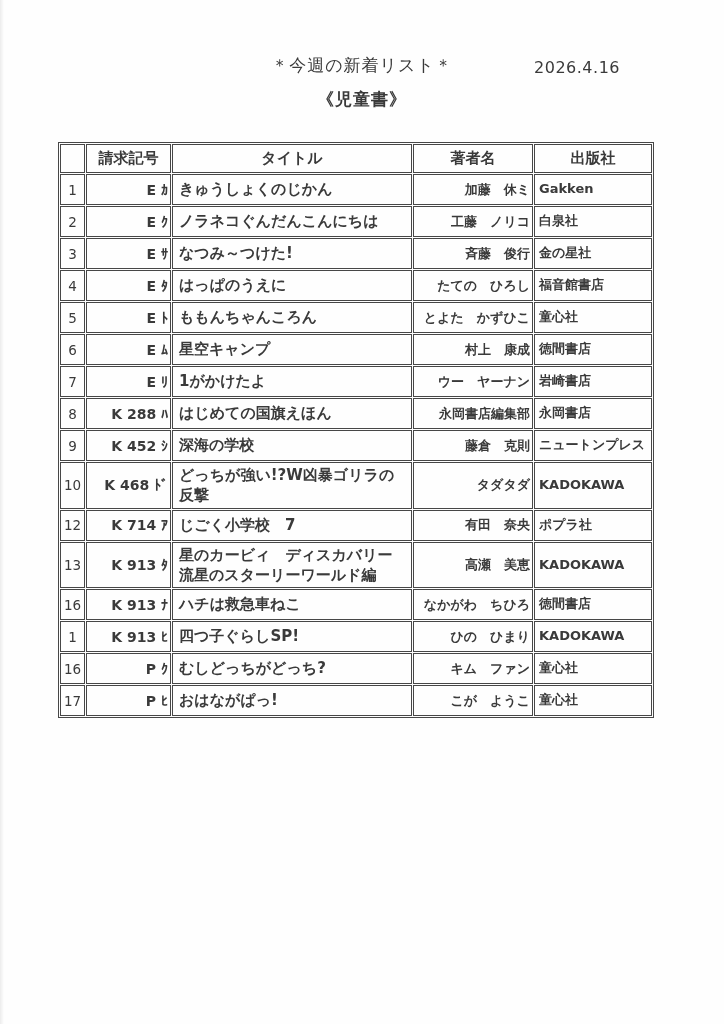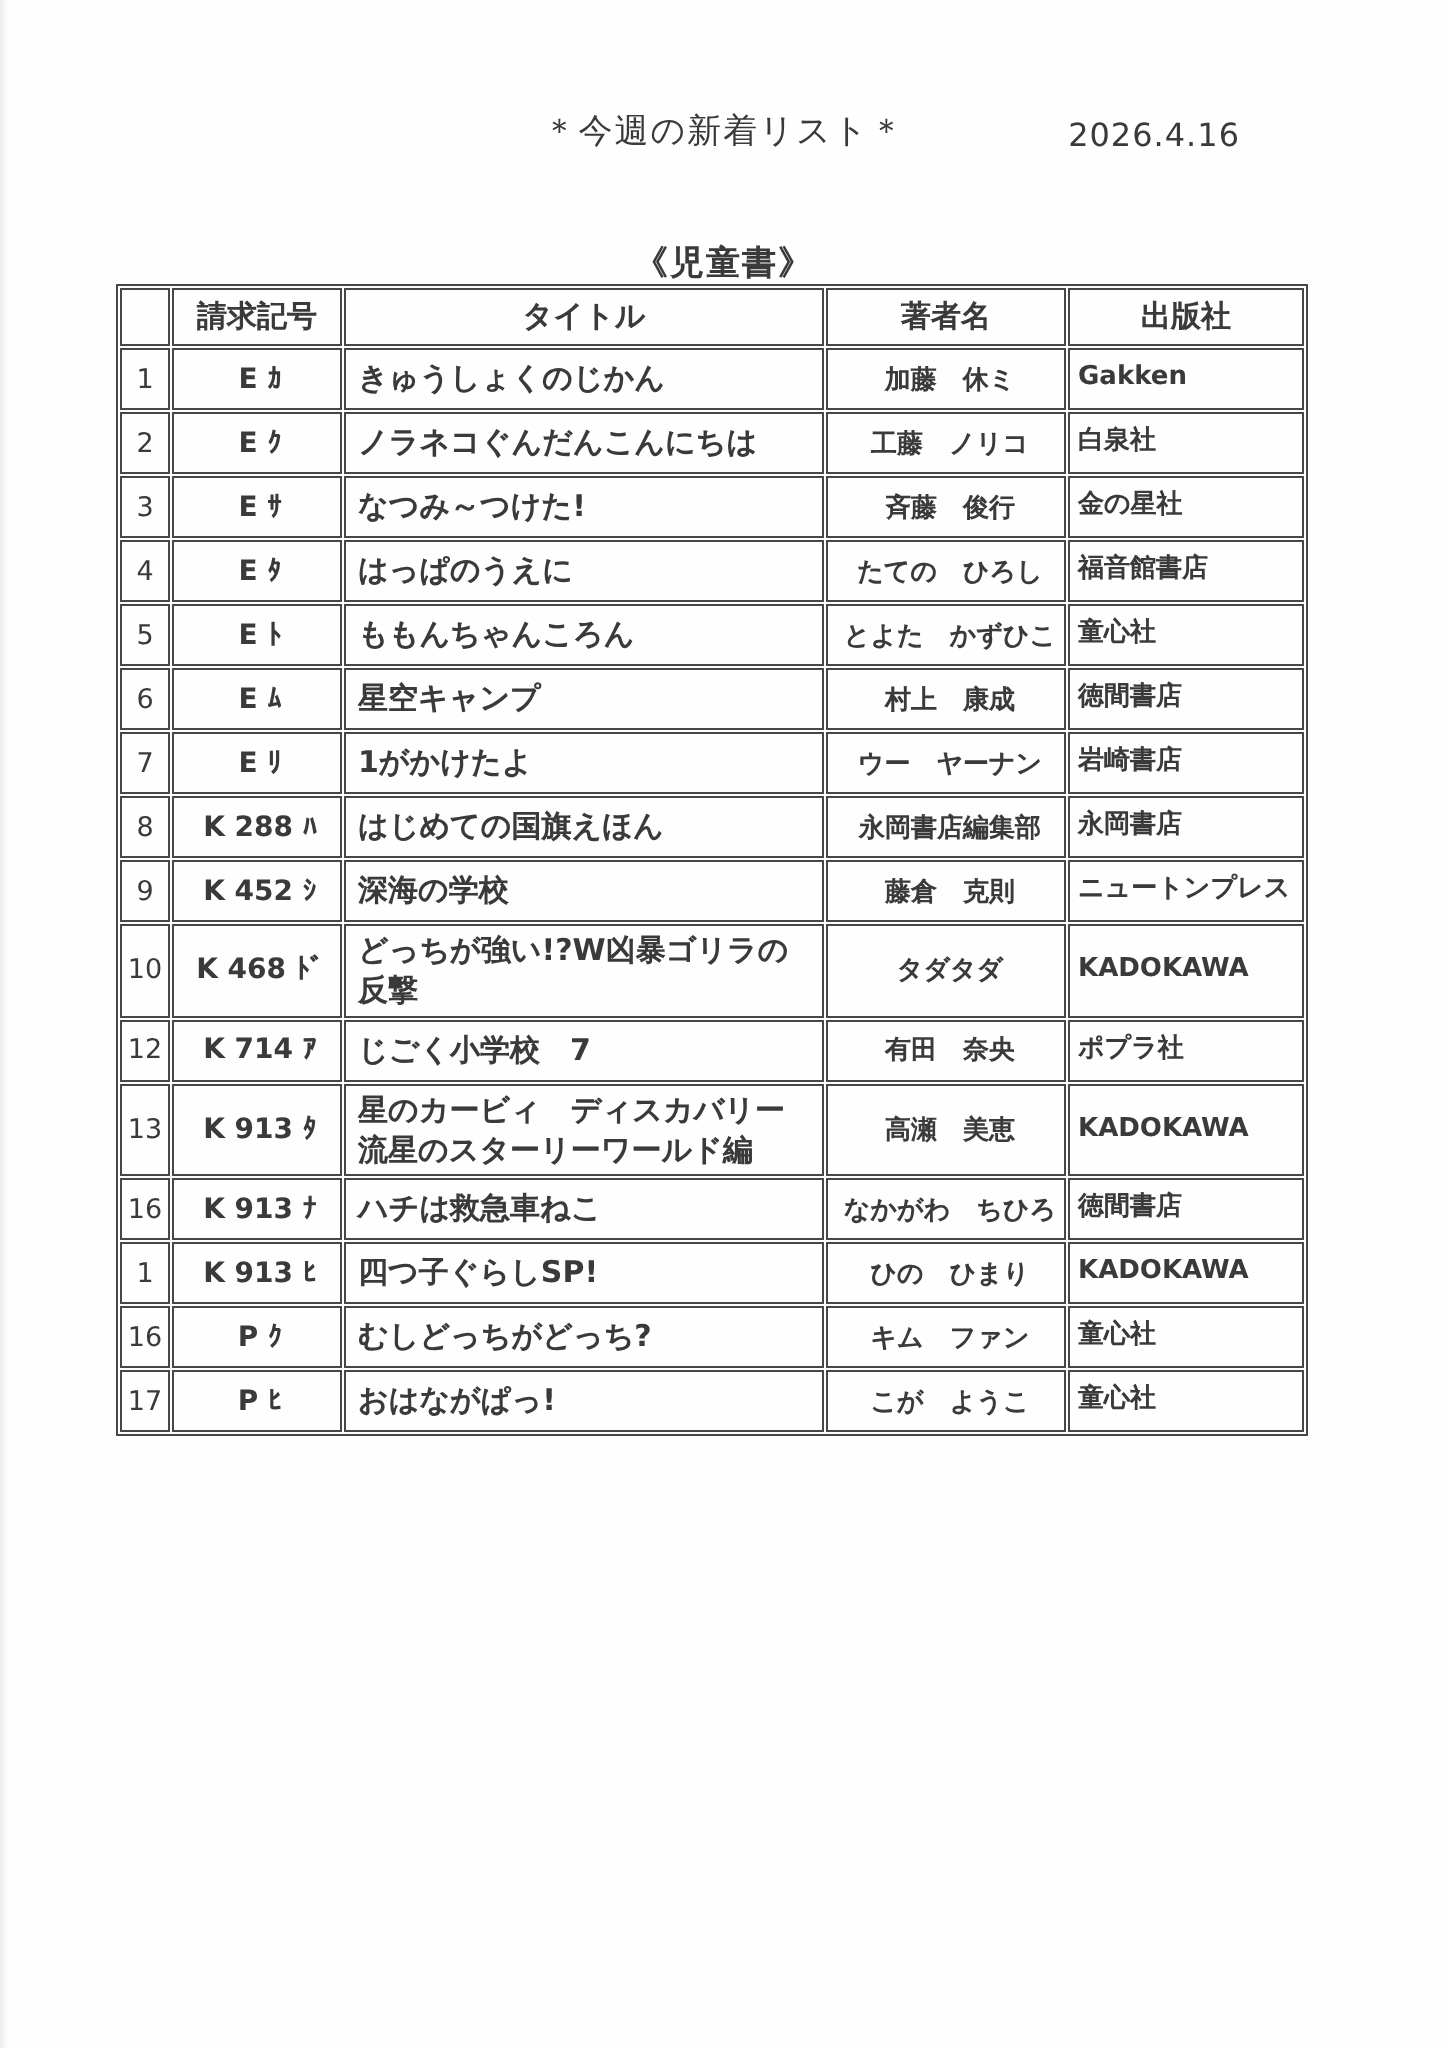--- a/index.html
+++ b/index.html
@@ -47,21 +47,20 @@
   }
   .doc-category {
     position: absolute;
     top: 88px;
     left: 0;
     width: 100%;
     text-align: center;
     font-size: 17px;
     font-weight: 700;
     letter-spacing: 1px;
-    margin-top: 32px;
   }
 
   table.book-table {
     position: absolute;
     left: 58px;
     top: 142px;
     width: 588px;
     table-layout: fixed;
     border-collapse: separate;
     border-spacing: 1px;          
@@ -81,33 +80,33 @@
     font-weight: 700;
     padding: 1px 2px;
   }
   .c-no {
     text-align: center;
     font-size: 13.5px;
     font-weight: 500;
     padding: 0;
   }
   .c-call {
-    text-align: center;
+    text-align: right;
     font-size: 14px;
     padding: 1px 2px 1px 5px;
     white-space: nowrap;
   }
   .c-title {
     text-align: left;
     font-size: 15px;
     line-height: 1.35;
     padding: 2px 4px 2px 6px;
   }
   .c-author {
-    text-align: center;
+    text-align: right;
     font-size: 13px;
     padding: 1px 2px 1px 6px;
     white-space: nowrap;
   }
   .c-publisher {
     text-align: left;
     font-size: 13px;
     line-height: 1.25;
     padding: 2px 2px 2px 4px;
   }

